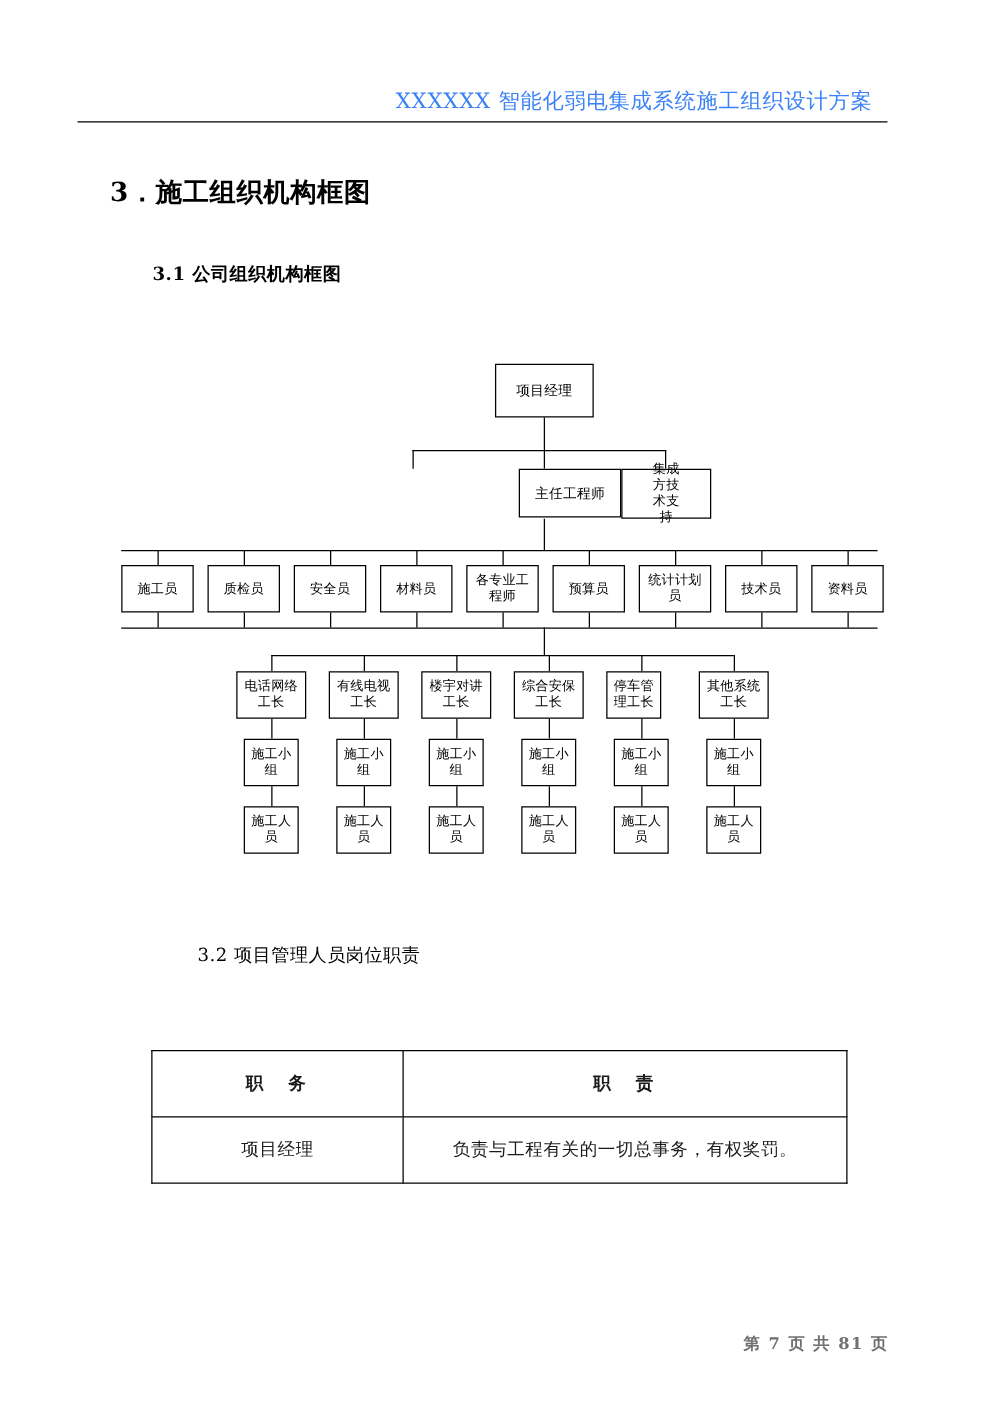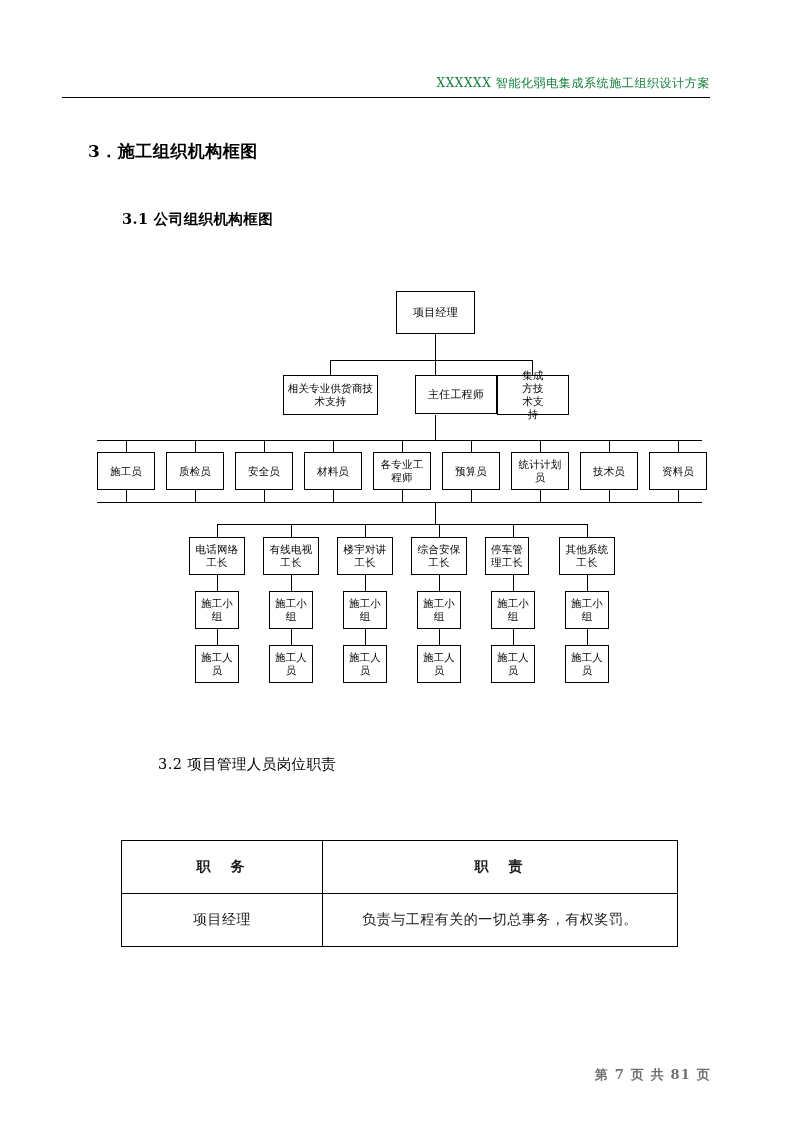--- a/index.html
+++ b/index.html
@@ -21,37 +21,37 @@
     position: absolute;
     left: 62px;
     top: 66px;
     width: 648px;
     height: 32px;
     border-bottom: 1.6px solid #000;
     box-sizing: border-box;
   }
   #page-header .hdr-text {
     position: absolute;
-    right: 0;
+    right: 12px;
     bottom: 5px;
     font-family: "DejaVu Serif", "Liberation Serif", serif;
-    font-size: 12px;
+    font-size: 17px;
     letter-spacing: 0.6px;
     white-space: nowrap;
-    color: #15803d;
+    color: #3b82f6;
   }
 
   
   .h1 {
     position: absolute;
     left: 88px;
     top: 140px;
     font-family: "DejaVu Serif", "Liberation Serif", serif;
     font-weight: bold;
-    font-size: 17px;
+    font-size: 21px;
     letter-spacing: 0.5px;
     white-space: nowrap;
   }
   .h2a {
     position: absolute;
     left: 122px;
     top: 210px;
     font-family: "DejaVu Serif", "Liberation Serif", serif;
     font-weight: bold;
     font-size: 14.5px;
@@ -165,23 +165,20 @@
   <div class="node" style="left:396px; top:291px; width:79px; height:43px;">
     <span>项目经理</span>
   </div>
 
   <div class="line v" style="left:435px; top:334px; height:26px;"></div>
   <div class="line h" style="left:330px; top:360px; width:203px;"></div>
   <div class="line v" style="left:330px; top:360px; height:15px;"></div>
   <div class="line v" style="left:435px; top:360px; height:15px;"></div>
   <div class="line v" style="left:532px; top:360px; height:15px;"></div>
 
-  <div class="node two-line" style="left:283px; top:375px; width:95px; height:40px; padding:0 3px;">
-    <span>相关专业供货商技术支持</span>
-  </div>
   <div class="node" style="left:395px; top:375px; width:82px; height:39px;margin-left:20px;">
     <span>主任工程师</span>
   </div>
   <div class="node two-line" style="left:497px; top:375px; width:72px; height:40px; padding:0 19px;">
     <span>集成方技术支持</span>
   </div>
 
   <div class="line v" style="left:435px; top:415px; height:25px;"></div>
   <div class="line h" style="left:97px; top:440px; width:605px;"></div>
 

